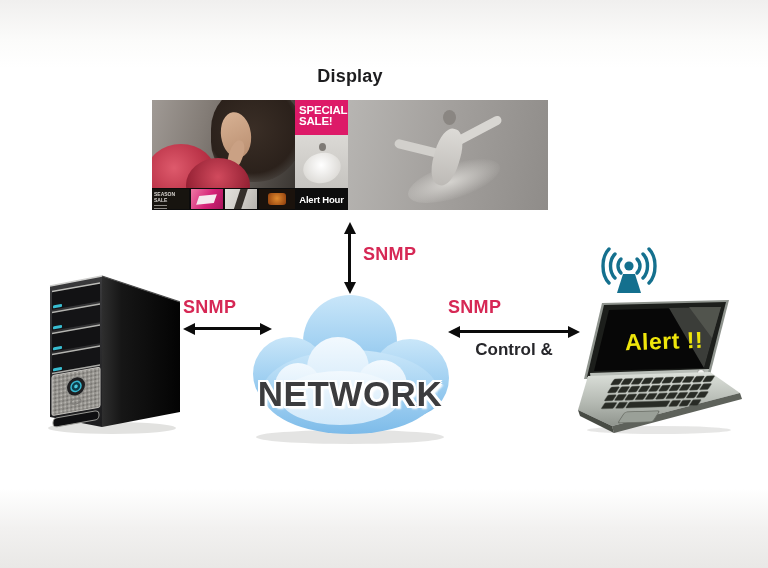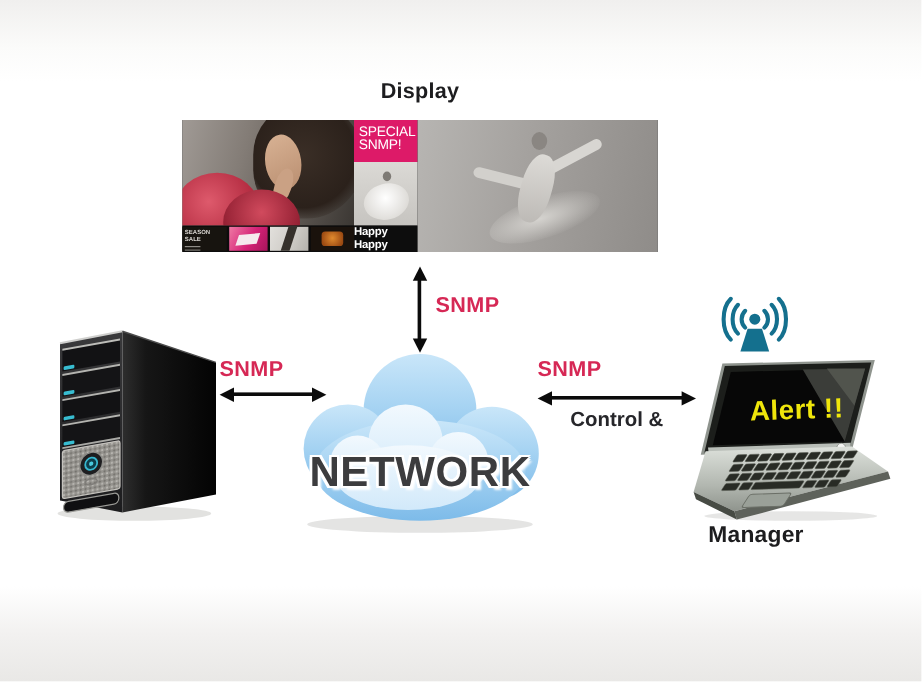--- a/index.html
+++ b/index.html
@@ -44,21 +44,21 @@
   .t-season{left:0;width:37px;background:#17140f;color:#d8d5d0;font-size:5px;font-weight:700;padding-top:2px;padding-left:2px;box-sizing:border-box;}
   .t-season .tl{width:13px;height:1px;background:#8e8b86;margin-top:2px;}
   .t-shoes{left:39px;width:32px;background:linear-gradient(120deg,#ef79a4 0%,#d52277 55%,#a8155c 100%);}
   .t-shoes .shoe{position:absolute;left:7px;top:6px;width:17px;height:9px;background:#f5e9ee;transform:skewX(-24deg) rotate(-6deg);}
   .t-fabric{left:73px;width:32px;background:linear-gradient(115deg,#e2e0dc 0%,#cfccc7 55%,#b5b2ad 100%);}
   .t-fabric .stripe{position:absolute;left:12px;top:-3px;width:7px;height:28px;background:#35302b;transform:rotate(18deg);}
   .t-bag{left:107px;width:36px;background:#1a120c;}
   .t-bag .bag{position:absolute;left:9px;top:4px;width:18px;height:12px;border-radius:3px;
     background:radial-gradient(circle at 50% 45%,#e08a2e,#9c4a12 80%);}
   .p-sale{left:143px;top:0;width:53px;height:35px;background:#dd1a68;color:#ffffff;
-    font-size:11.5px;font-weight:400;line-height:11px;padding:5px 0 0 4px;box-sizing:border-box;letter-spacing:-0.2px;}
+    font-size:11.5px;font-weight:700;line-height:11px;padding:5px 0 0 4px;box-sizing:border-box;letter-spacing:-0.2px;}
   .p-dancer-s{left:143px;top:35px;width:53px;height:53px;background:linear-gradient(180deg,#dbd9d5,#c6c4c0);}
   .p-dancer-s .skirt{position:absolute;left:8px;top:18px;width:38px;height:30px;border-radius:50%;
     background:radial-gradient(circle at 50% 40%,#ffffff,#dddbd7 75%);transform:rotate(-14deg);}
   .p-dancer-s .head{position:absolute;left:24px;top:8px;width:7px;height:8px;border-radius:50%;background:#7e7a75;}
   .p-happy{left:143px;top:88px;width:53px;height:22px;background:#0d0d0d;color:#fff;
     font-size:9.5px;font-weight:800;display:flex;align-items:center;justify-content:center;letter-spacing:-0.2px;}
   .p-right{left:196px;top:0;width:200px;height:110px;
     background:linear-gradient(100deg,#b7b5b2 0%,#a4a19e 45%,#8f8c89 100%);}
   .p-right .torso{position:absolute;left:86px;top:28px;width:26px;height:58px;border-radius:45%;
     transform:rotate(16deg);background:linear-gradient(170deg,#dedcd8,#bcb9b5);}
@@ -100,28 +100,28 @@
       </div>
       <div class="thumb t-fabric">
         <div class="stripe"></div>
       </div>
       <div class="thumb t-bag">
         <div class="bag"></div>
       </div>
     </div>
     <div class="panel p-sale">
       <div>SPECIAL</div>
-      <div>SNMP!</div>
+      <div>SALE!</div>
     </div>
     <div class="panel p-dancer-s">
       <div class="head"></div>
       <div class="skirt"></div>
     </div>
     <div class="panel p-happy">
-      <span>Happy Happy</span>
+      <span>Alert Hour</span>
     </div>
     <div class="panel p-right">
       <div class="swirl"></div>
       <div class="arm1"></div>
       <div class="arm2"></div>
       <div class="torso"></div>
       <div class="head"></div>
     </div>
   </div>
 
@@ -278,15 +278,14 @@
           <rect x="46" y="26" width="8.4" height="6" rx="1"></rect>
           <rect x="56" y="26" width="40" height="6" rx="1"></rect>
           <rect x="98" y="26" width="8.4" height="6" rx="1"></rect>
           <rect x="108" y="26" width="8.4" height="6" rx="1"></rect>
           <rect x="118" y="26" width="8.4" height="6" rx="1"></rect>
       </g>
       <rect x="58" y="36" width="34" height="11" rx="2" fill="#9aa098" stroke="#6a6e66" stroke-width="0.8"></rect>
     </g>
   </svg>
   <div class="abs alert-text" style="left:610px;top:328px;width:108px;">Alert !!</div>
-  <div class="abs node-label" style="left:578px;top:436px;width:104px;">Manager</div>
 
 </div>
 
 </body></html>

